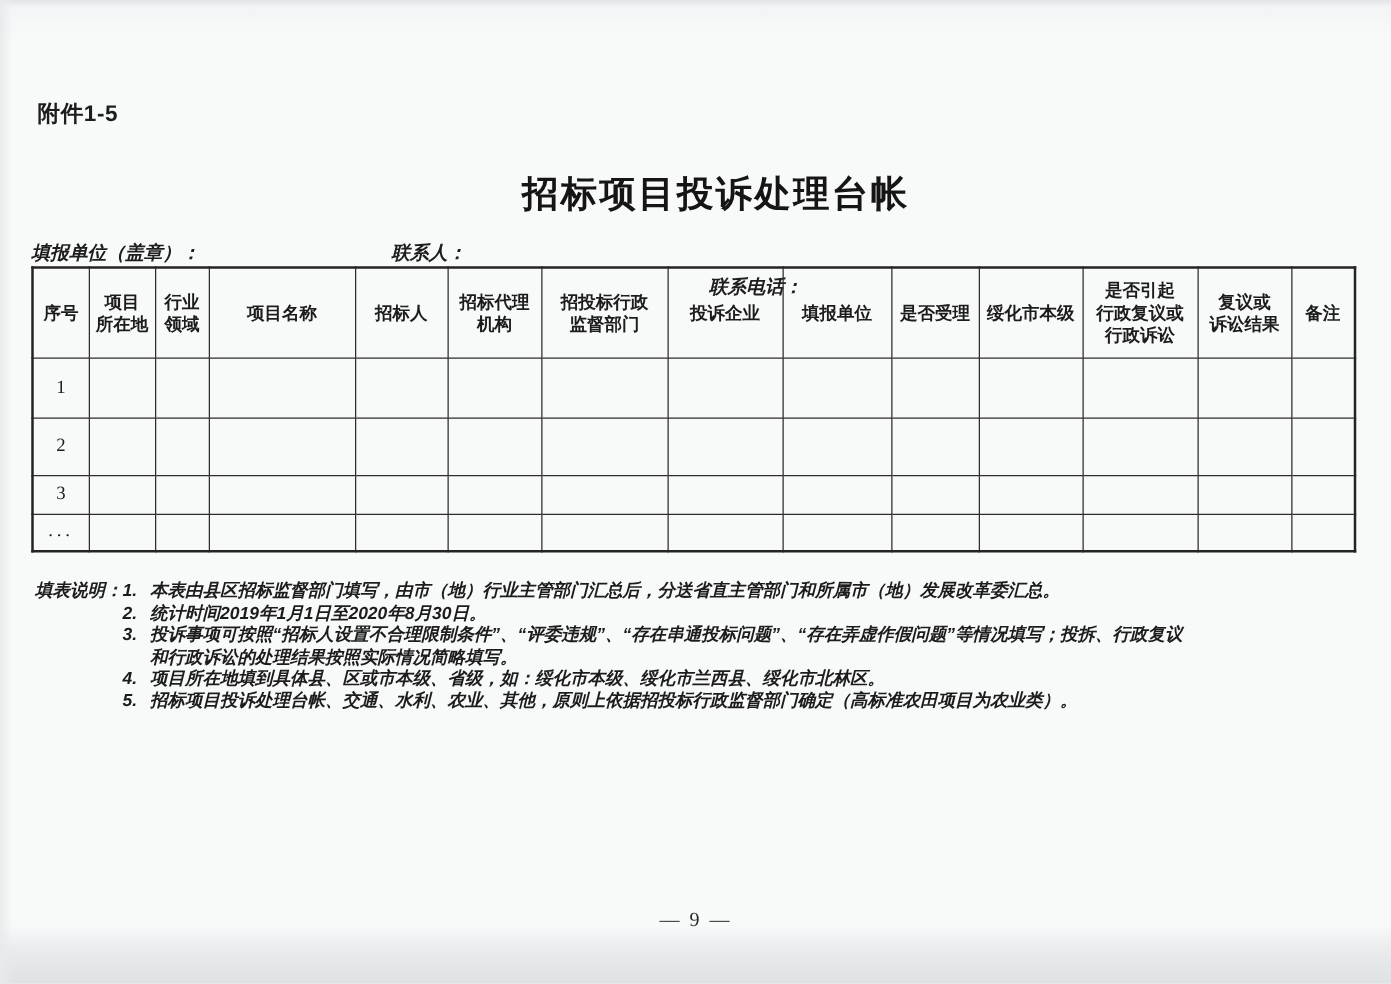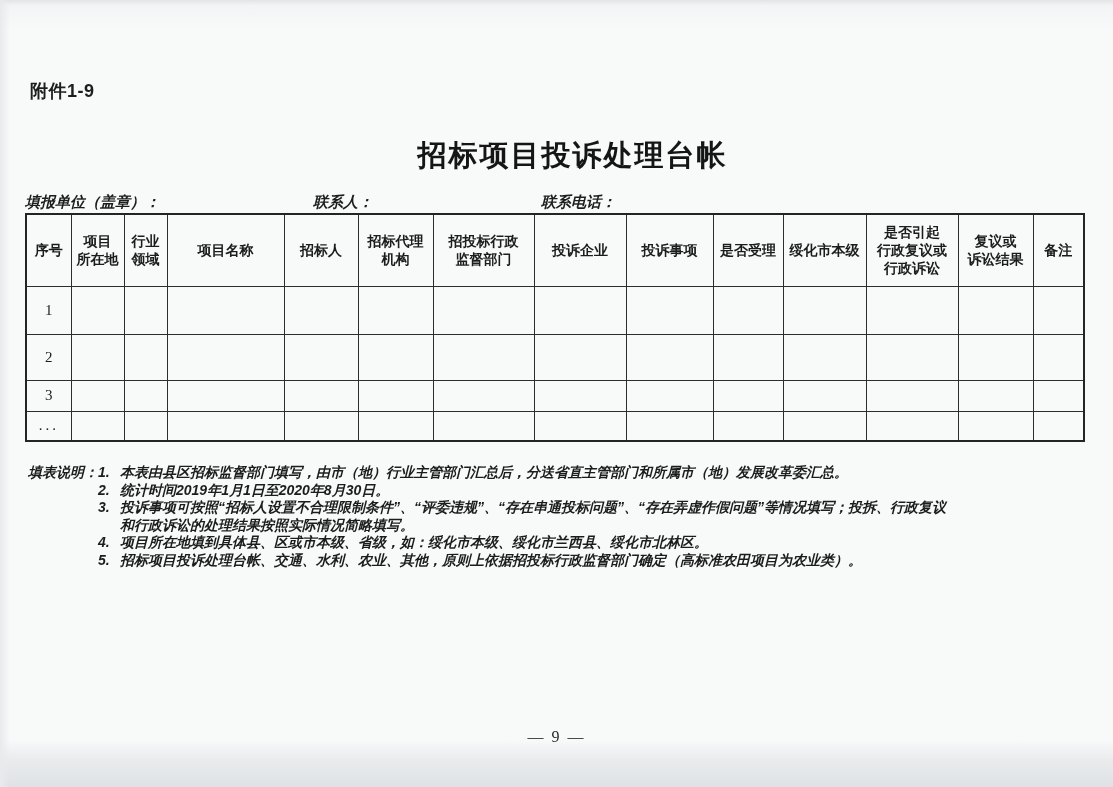--- a/index.html
+++ b/index.html
@@ -43,21 +43,21 @@
     position: absolute;
     left: 25px; top: 193px;
     width: 1060px;
     font-size: 15px;
     font-weight: 600;
     color: #1d1d1d;
   }
   .field-label { position: absolute; white-space: nowrap; font-style: italic; }
   .field-unit { left: 0; }
   .field-contact { left: 288px; text-align: center; }
-  .field-phone { left: 516px; }
+  .field-phone { left: 542px; margin-top: 27px; }
   table.ledger {
     position: absolute;
     left: 25px; top: 213px;
     width: 1058px;
     border-collapse: collapse;
     table-layout: fixed;
     background: transparent;
   }
   table.ledger th, table.ledger td {
     border: 1px solid #2d2d2d;
@@ -109,21 +109,21 @@
     color: #2a2a2a;
     letter-spacing: 2px;
   }
 </style>
 </head>
 <body>
 
 <div class="scan-page">
   <div class="edge-left"></div>
 
-  <div class="attachment-label">附件1-9</div>
+  <div class="attachment-label">附件1-5</div>
 
   <div class="doc-title">招标项目投诉处理台帐</div>
 
   <div class="fields-row">
     <span class="field-label field-unit">填报单位（盖章）：</span>
     <span class="field-label field-contact">联系人：</span>
     <span class="field-label field-phone">联系电话：</span>
   </div>
 
   <table class="ledger">
@@ -150,21 +150,21 @@
 所在地</th>
           <th>行业
 领域</th>
           <th>项目名称</th>
           <th>招标人</th>
           <th>招标代理
 机构</th>
           <th>招投标行政
 监督部门</th>
           <th>投诉企业</th>
-          <th>投诉事项</th>
+          <th>填报单位</th>
           <th>是否受理</th>
           <th>绥化市本级</th>
           <th>是否引起
 行政复议或
 行政诉讼</th>
           <th>复议或
 诉讼结果</th>
           <th>备注</th>
         </tr>
     </thead>

